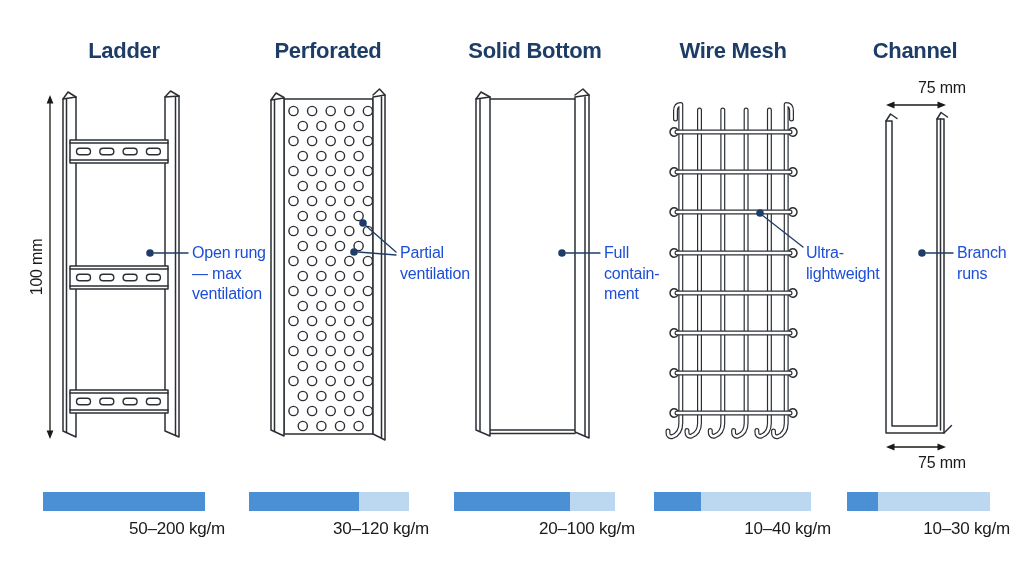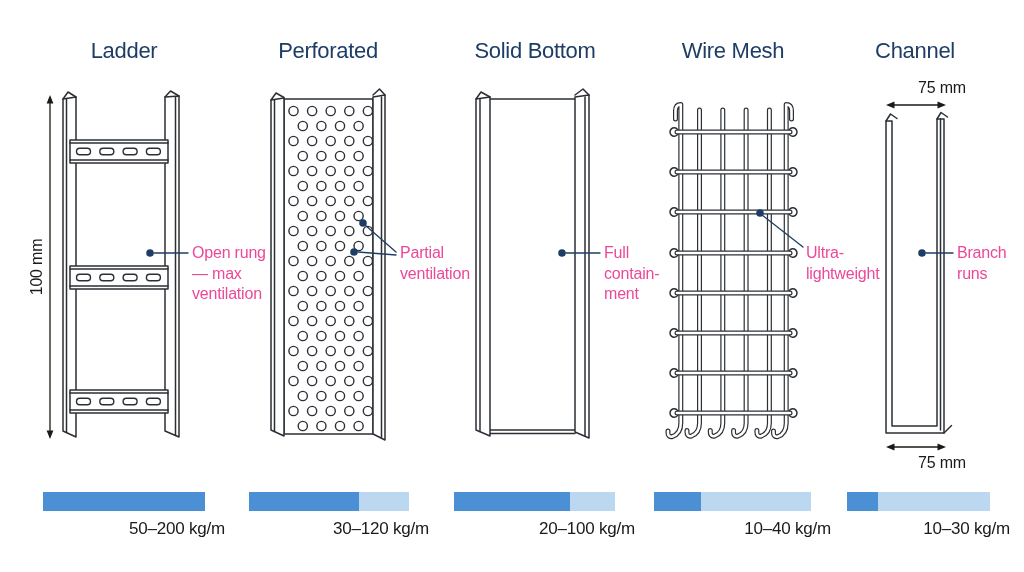--- a/index.html
+++ b/index.html
@@ -3,25 +3,25 @@
 <meta charset="utf-8">
 <style>
   html,body{margin:0;padding:0;background:#fff;}
   #canvas{
     position:relative;width:1024px;height:572px;background:#fff;overflow:hidden;
     font-family:"Liberation Sans","DejaVu Sans",sans-serif;
   }
   #lineart{position:absolute;left:0;top:0;}
   .title{
     position:absolute;top:38px;width:200px;text-align:center;
-    font-size:22px;font-weight:normal;letter-spacing:-0.3px;color:#1e3d66;
+    font-size:22px;font-weight:bold;letter-spacing:-0.3px;color:#1e3d66;
   }
   .anno{
     position:absolute;top:243px;font-size:16px;line-height:20.5px;
-    color:#ec4899;white-space:pre-line;letter-spacing:-0.2px;
+    color:#1d4ed8;white-space:pre-line;letter-spacing:-0.2px;
   }
   .dim{position:absolute;font-size:16px;color:#1a1a1a;letter-spacing:-0.2px;}
   .dim.center{width:100px;text-align:right;}
   .rot{transform:rotate(-90deg);transform-origin:center;width:80px;text-align:center;}
   .bar{position:absolute;top:492px;height:19px;background:#bcd8f0;}
   .bar-fill{height:100%;background:#4b90d5;}
   .bar-label{position:absolute;top:519px;font-size:17px;color:#1a1a1a;text-align:right;letter-spacing:-0.2px;}
 </style>
 </head>
 <body>

